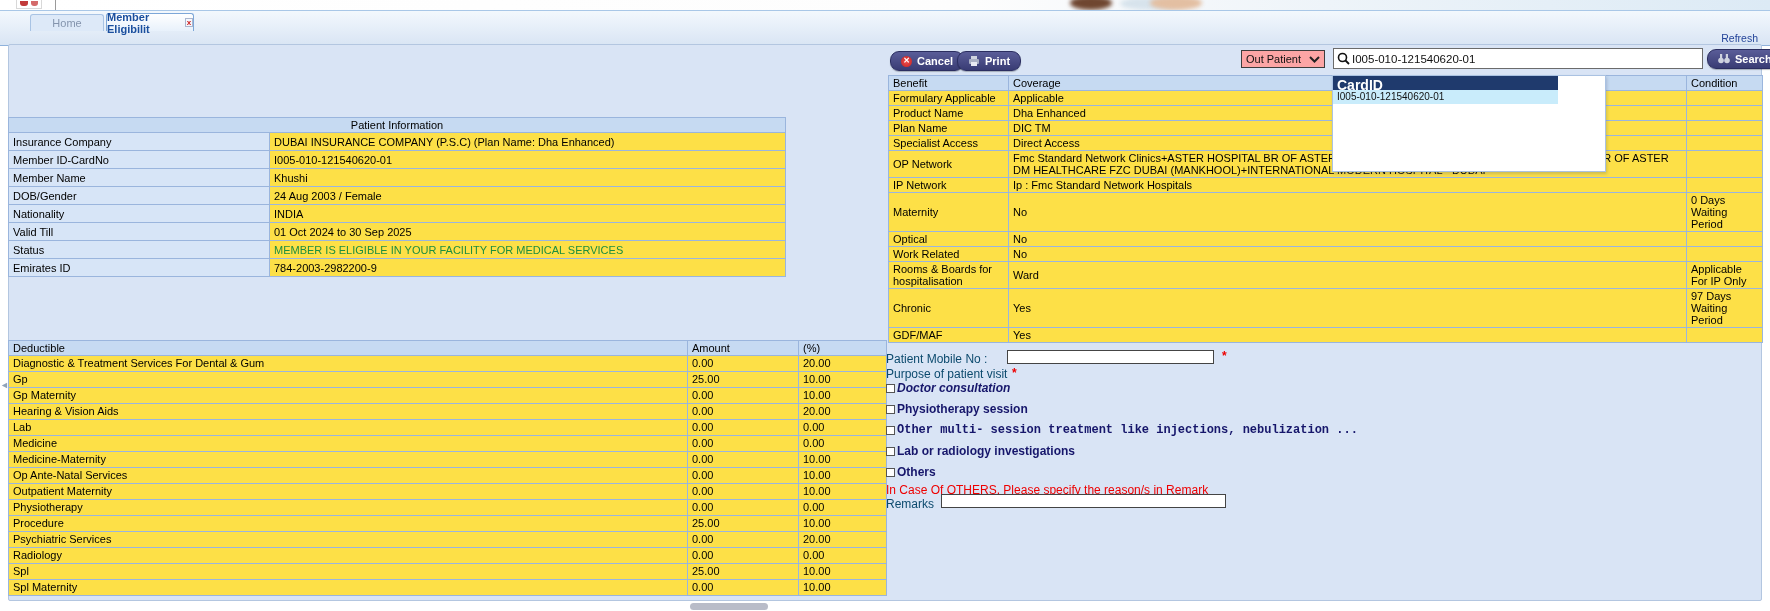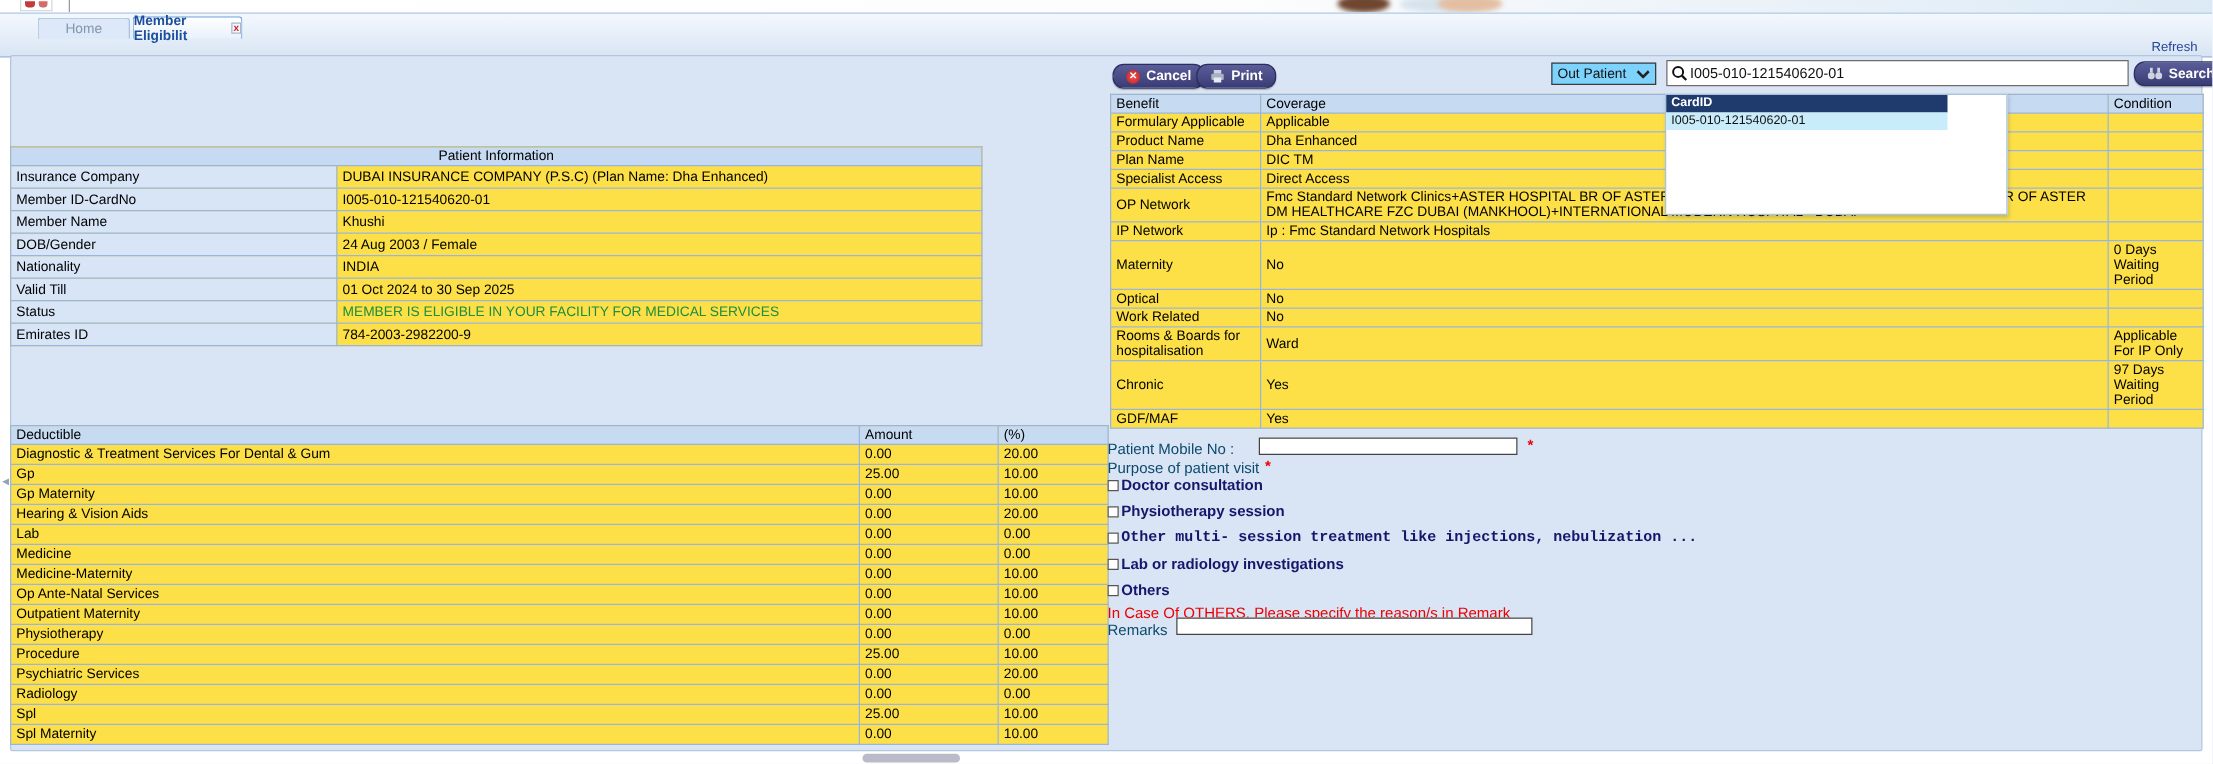--- a/index.html
+++ b/index.html
@@ -47,29 +47,29 @@
   #benefit-table tr.tall2 td { height:24px; }
   #benefit-table tr.tall3 td { height:26px; }
 
   
   .btn { position:absolute; display:flex; align-items:center; gap:5px; padding:0 10px; height:20px; background:linear-gradient(#5a5d98,#393c74); border:1px solid #2b2e60; border-radius:9px; color:#fff; font-size:11px; font-weight:bold; cursor:pointer; box-shadow:0 1px 1px rgba(0,0,0,.25); }
   .cancel-glyph { display:inline-flex; align-items:center; justify-content:center; width:11px; height:11px; border-radius:50%; background:radial-gradient(#f05050,#c02020); color:#fff; font-size:8px; font-weight:bold; line-height:10px; }
   #btn-cancel { left:890px; top:51px; }
   #btn-print  { left:957px; top:51px; }
   #btn-search { left:1707px; top:49px; }
 
-  #select-visit { position:absolute; left:1241px; top:50px; width:84px; height:18px; background:#7dd3fc; border:1px solid #3c3c3c; display:flex; align-items:center; justify-content:space-between; padding:0 4px; font-size:11px; color:#111; cursor:pointer; }
+  #select-visit { position:absolute; left:1241px; top:50px; width:84px; height:18px; background:#fca5a5; border:1px solid #3c3c3c; display:flex; align-items:center; justify-content:space-between; padding:0 4px; font-size:11px; color:#111; cursor:pointer; }
 
   #search-wrap { position:absolute; left:1333px; top:48px; width:370px; height:21px; background:#fff; border:1px solid #6b6b6b; display:flex; align-items:center; }
   #search-wrap svg { margin:0 2px 0 3px; flex:0 0 auto; }
   #search-input { border:none; outline:none; flex:1; font-size:11.5px; font-family:"Liberation Sans", sans-serif; color:#111; background:transparent; height:100%; }
 
   
   #card-dropdown { position:absolute; left:1332px; top:75px; width:274px; height:97px; background:#fff; border:1px solid #aac2e2; box-shadow:1px 2px 3px rgba(60,80,120,.25); z-index:50; }
-  #card-dropdown .dd-header { width:225px; height:14px; background:#1f3a6d; color:#fff; font-size:10px; font-weight:bold; padding:1px 4px 0; }
+  #card-dropdown .dd-header { width:225px; height:14px; background:#1f3a6d; color:#fff; font-size:14px; font-weight:bold; padding:1px 4px 0; }
   #card-dropdown .dd-item { width:225px; height:14px; background:#c9ecfb; color:#111; font-size:10px; padding:1px 4px 0; cursor:pointer; }
 
   
   .blue-label { position:absolute; color:#0c4a6e; font-size:12px; }
   .red-star { position:absolute; color:#ee0000; font-size:12px; font-weight:bold; }
   .form-input { position:absolute; background:#fff; border:1px solid #444; height:14px; font-size:11px; font-family:"Liberation Sans", sans-serif; padding:0 3px; outline:none; }
   .cb-row { position:absolute; display:flex; align-items:center; gap:2px; cursor:pointer; }
   .cb-box { width:9px; height:9px; background:#fff; border:1px solid #555; flex:0 0 auto; }
   .cb-label { font-size:12px; font-weight:bold; color:#16166b; }
   #others-note { position:absolute; left:886px; top:483px; color:#ee0000; font-size:12px; }
@@ -356,21 +356,21 @@
     <div class="dd-item">I005-010-121540620-01</div>
   </div>
 
   <span class="blue-label" style="left:886px; top:352px;">Patient Mobile No :</span>
   <input class="form-input" style="left: 1007px; top: 350px; width: 207px;" type="text" value="">
   <span class="red-star" style="left:1222px; top:349px;">*</span>
 
   <span class="blue-label" style="left:886px; top:367px;">Purpose of patient visit</span>
   <span class="red-star" style="left:1012px; top:366px;">*</span>
 
-  <label class="cb-row" style="left:886px; top:381px;">
+  <label class="cb-row" style="left:886px; top:381px;font-style:italic;">
     <span class="cb-box"></span>
     <span class="cb-label">Doctor consultation</span>
   </label>
   <label class="cb-row" style="left:886px; top:402px;">
     <span class="cb-box"></span>
     <span class="cb-label">Physiotherapy session</span>
   </label>
   <label class="cb-row" style="left:886px; top:423px;font-family:Liberation Mono, monospace;">
     <span class="cb-box"></span>
     <span class="cb-label">Other multi- session treatment like injections, nebulization ...</span>

